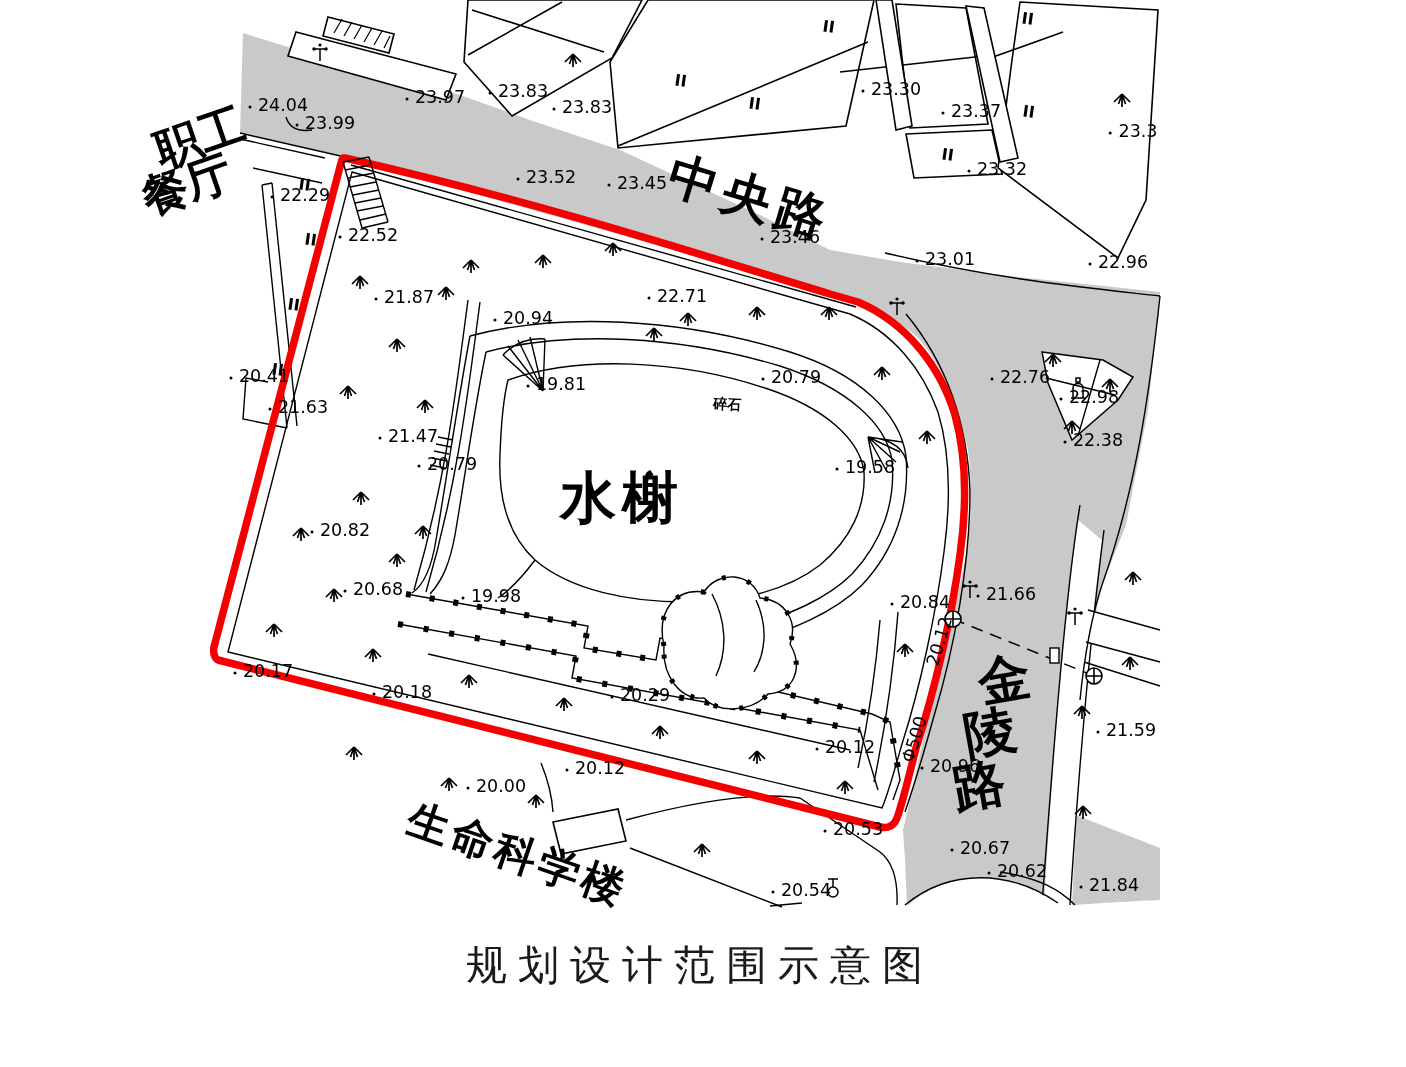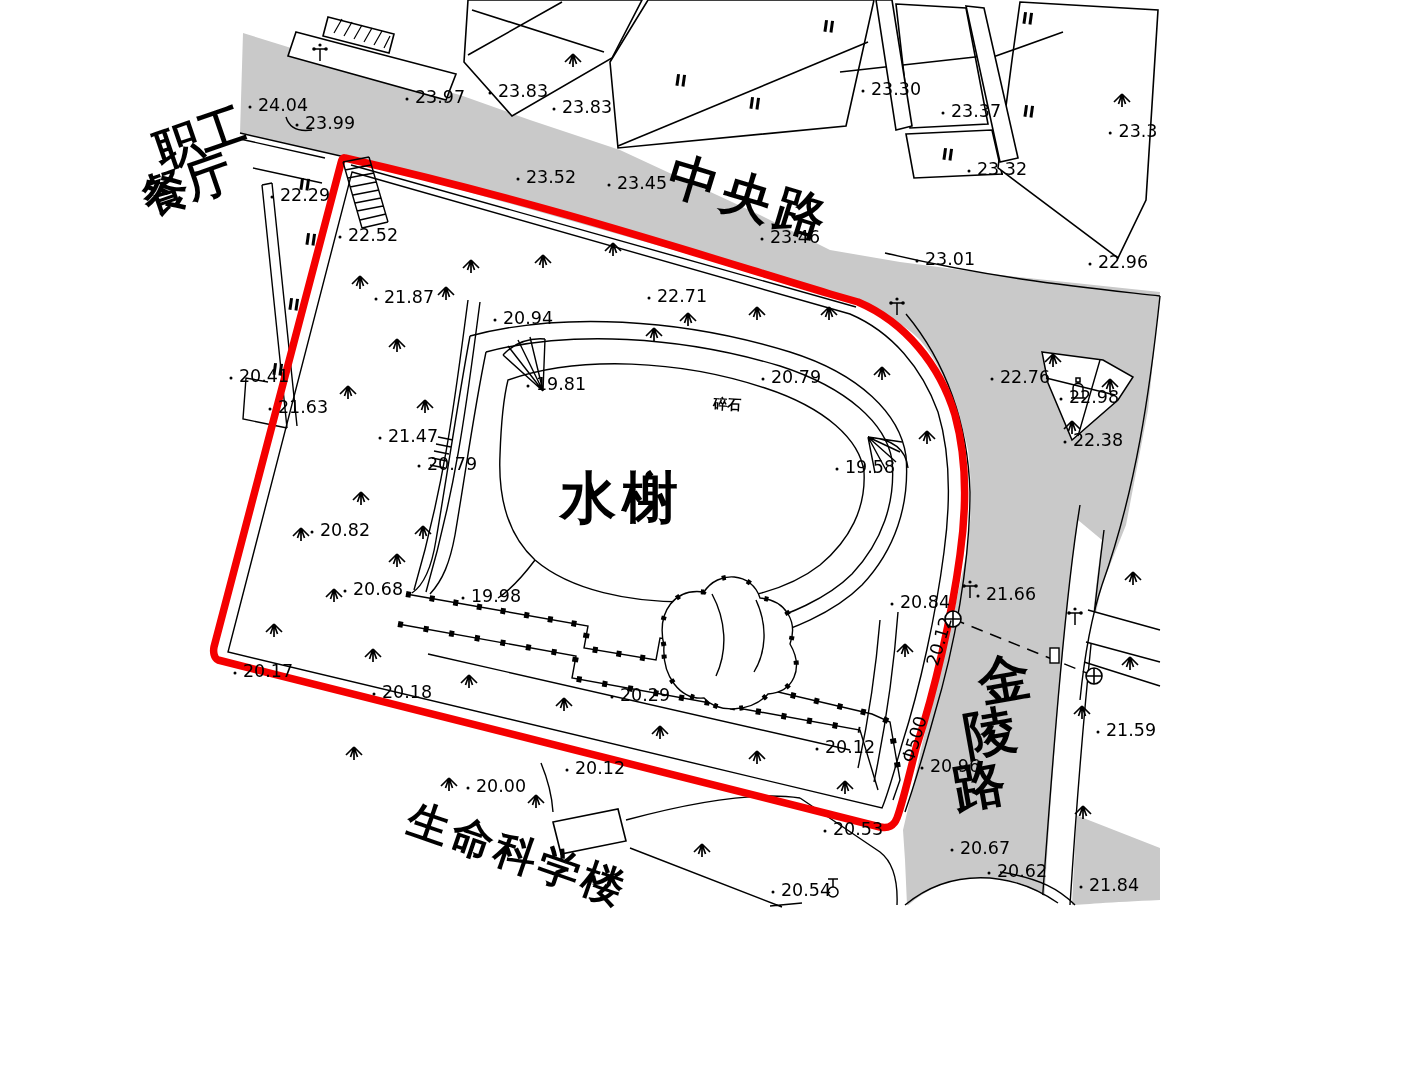--- a/index.html
+++ b/index.html
@@ -286,13 +286,14 @@
         <text x="277" y="375" font-size="16" font-weight="bold" text-anchor="middle" transform="rotate(8 277 375)">II</text>
         <text x="680" y="86" font-size="16" font-weight="bold" text-anchor="middle" transform="rotate(8 680 86)">II</text>
         <text x="754" y="109" font-size="16" font-weight="bold" text-anchor="middle" transform="rotate(8 754 109)">II</text>
         <text x="828" y="32" font-size="16" font-weight="bold" text-anchor="middle" transform="rotate(8 828 32)">II</text>
         <text x="947" y="160" font-size="16" font-weight="bold" text-anchor="middle" transform="rotate(8 947 160)">II</text>
         <text x="1028" y="117" font-size="16" font-weight="bold" text-anchor="middle" transform="rotate(8 1028 117)">II</text>
         <text x="1027" y="24" font-size="16" font-weight="bold" text-anchor="middle" transform="rotate(8 1027 24)">II</text>
       </g>
 </svg>
 
+<div id="map-title">规划设计范围示意图</div>
 </div>
 
 </body></html>

